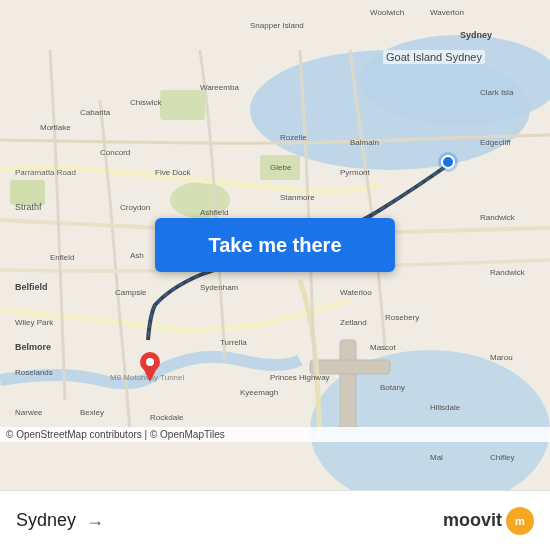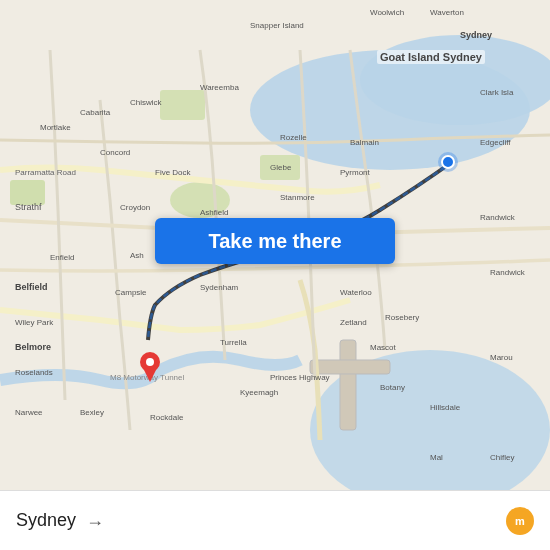--- a/index.html
+++ b/index.html
@@ -26,21 +26,21 @@
       top: 0; left: 0;
       width: 100%; height: 100%;
     }
 
     
     #take-me-there-btn {
       position: absolute;
       top: 218px;
       left: 155px;
       width: 240px;
-      height: 46px;
+      height: 54px;
       background: #1a73e8;
       color: white;
       border: none;
       border-radius: 6px;
       font-size: 20px;
       font-weight: bold;
       cursor: pointer;
       display: flex;
       align-items: center;
       justify-content: center;
@@ -148,21 +148,21 @@
       border: 2px solid white;
       box-shadow: 0 0 0 3px rgba(26,115,232,0.3);
     }
 
     
     #goat-island-label {
       position: absolute;
       top: 50px;
       right: 65px;
       font-size: 11px;
-      font-weight: 700;
+      font-weight: 400;
       color: #444;
       z-index: 5;
       background: rgba(255,255,255,0.6);
       padding: 1px 3px;
       border-radius: 2px;
     }
   </style>
 </head>
 <body>
 
@@ -264,29 +264,31 @@
   </div>
 
   <svg id="red-pin" viewBox="0 0 24 30" xmlns="http://www.w3.org/2000/svg">
     <circle cx="12" cy="10" r="10" fill="#e53935"></circle>
     <polygon points="12,30 5,16 19,16" fill="#e53935"></polygon>
     <circle cx="12" cy="10" r="4" fill="white"></circle>
   </svg>
 
   <button id="take-me-there-btn">Take me there</button>
 
+  <div id="attribution">© OpenStreetMap contributors | © OpenMapTiles</div>
 </div>
 
 <div id="bottom-bar">
   <div id="route-info">
     <span id="origin-label">Sydney</span>
     <span id="arrow-icon">→</span>
   </div>
 
   <div id="moovit-logo">
+    <span id="moovit-text">moovit</span>
     <div id="moovit-icon">
       <svg width="20" height="20" viewBox="0 0 20 20" xmlns="http://www.w3.org/2000/svg">
         <circle cx="10" cy="10" r="10" fill="#f5a623"></circle>
         <text x="10" y="14" text-anchor="middle" font-size="11" fill="white" font-weight="bold" font-family="Arial">m</text>
       </svg>
     </div>
   </div>
 </div>
 
 </body></html>

